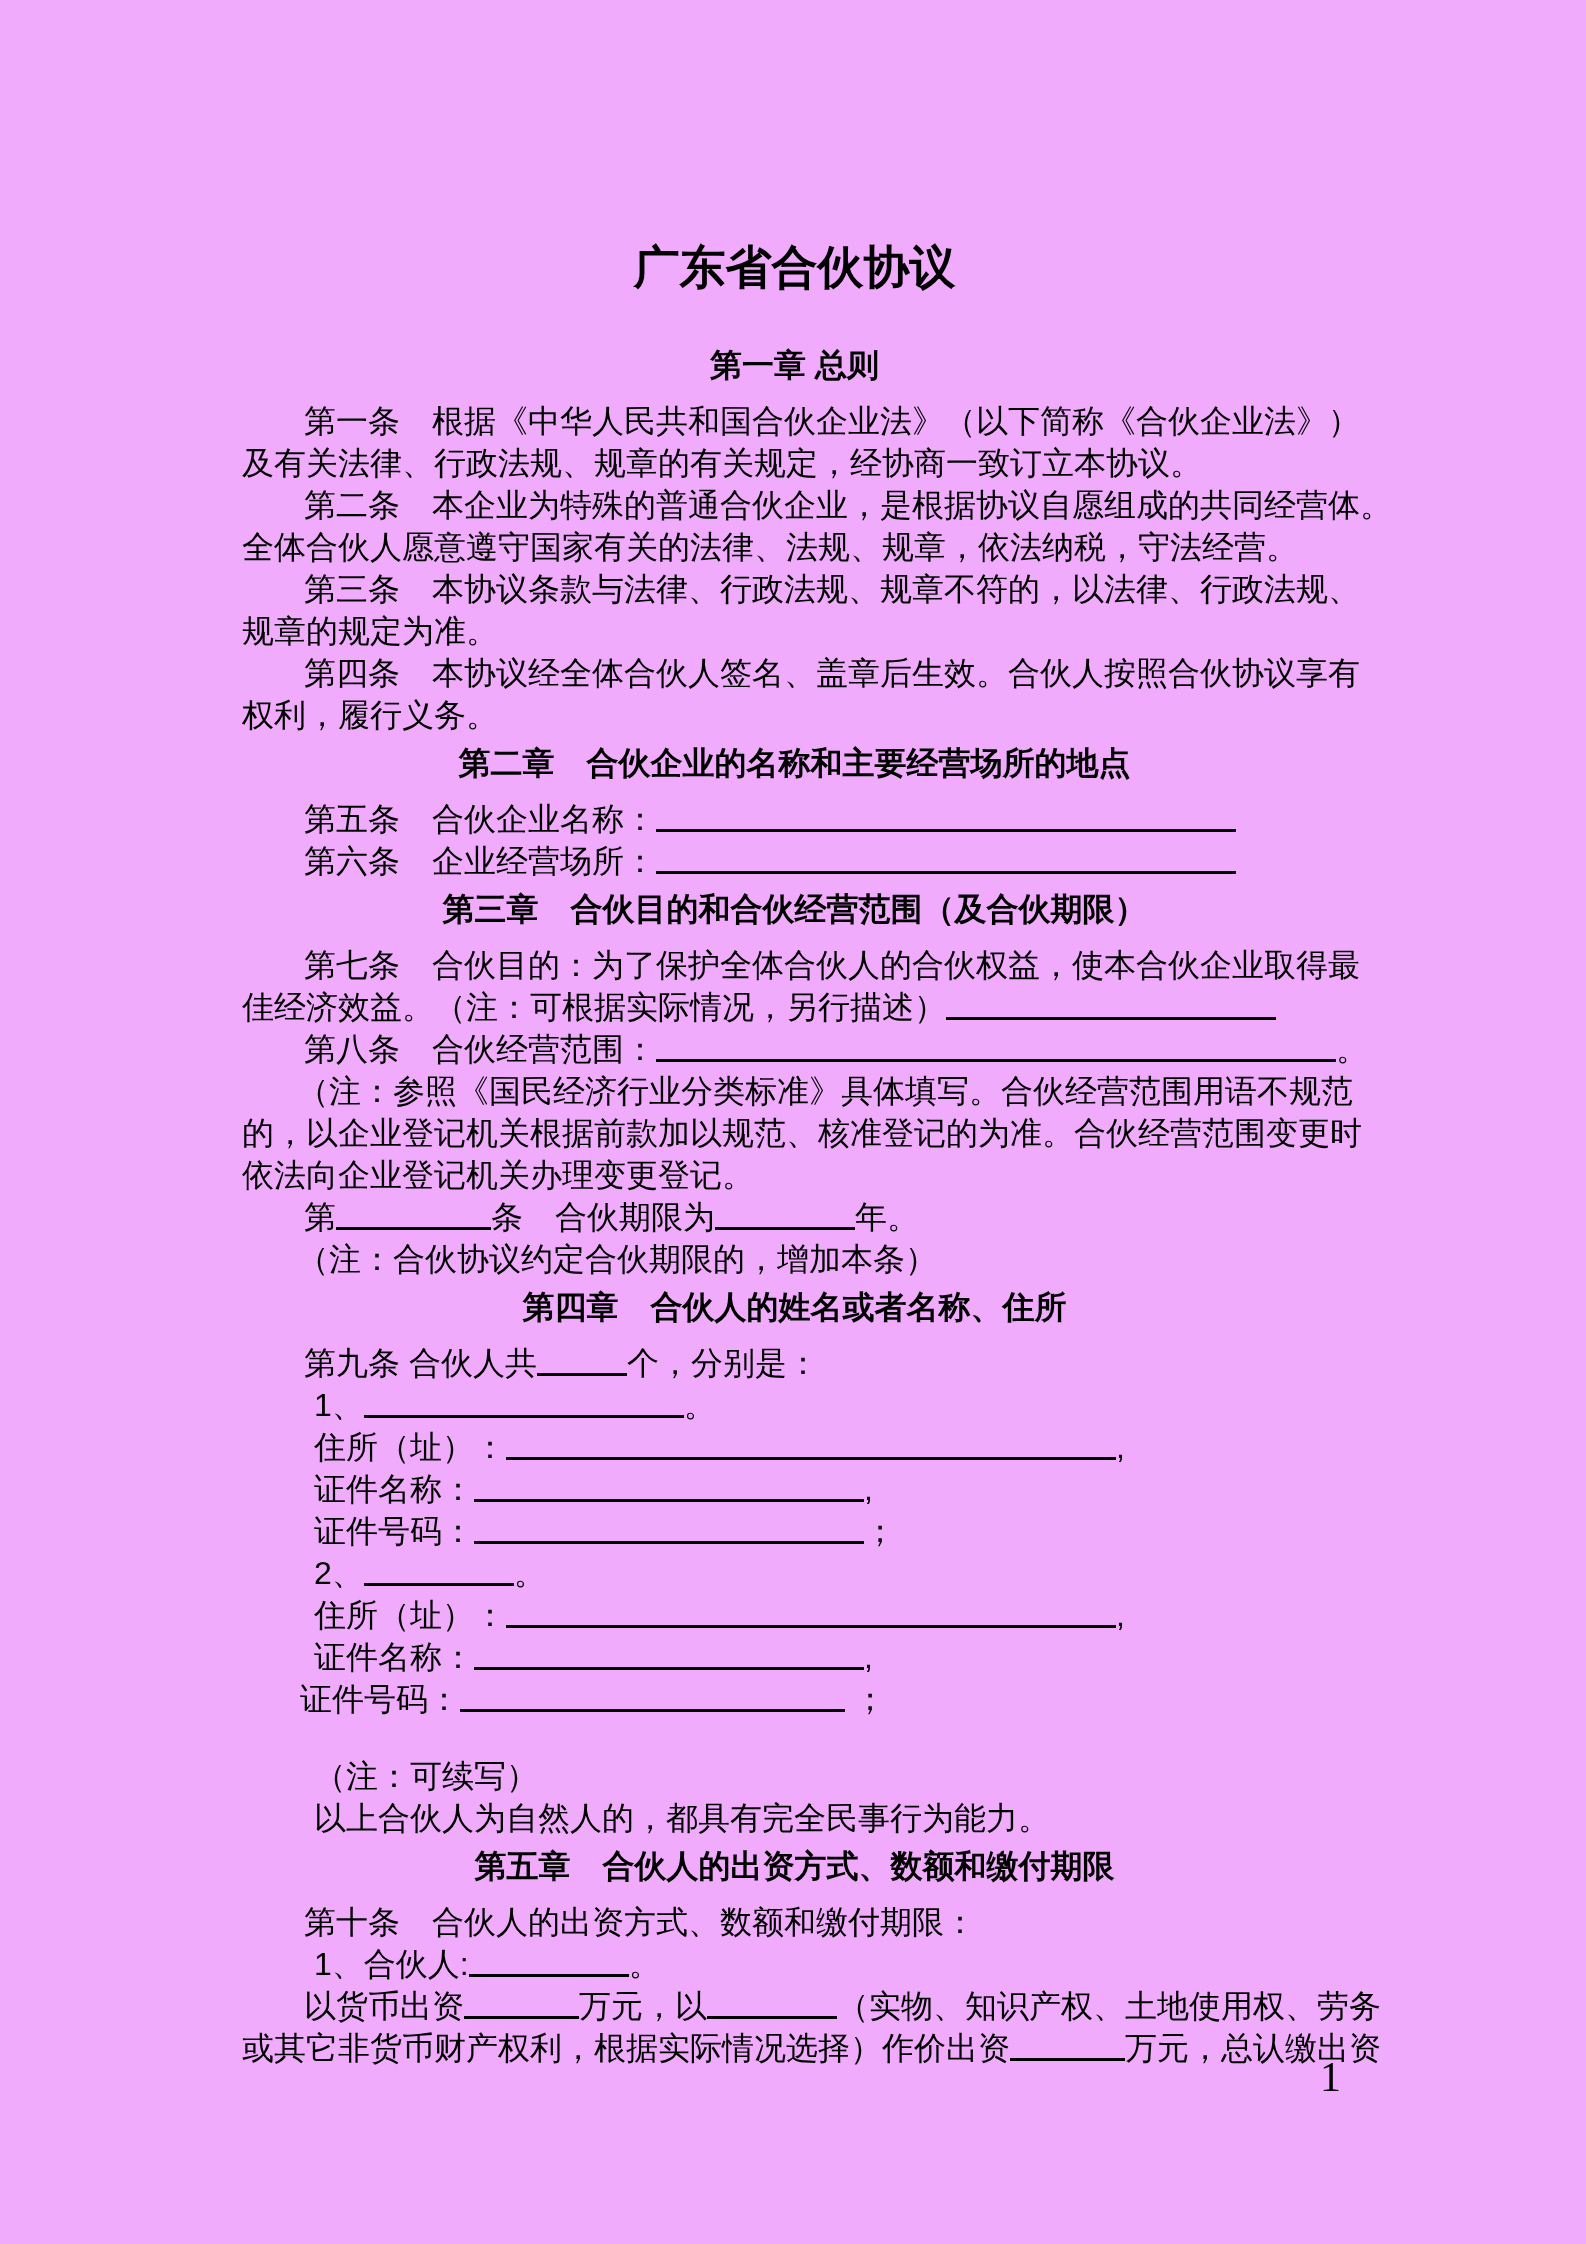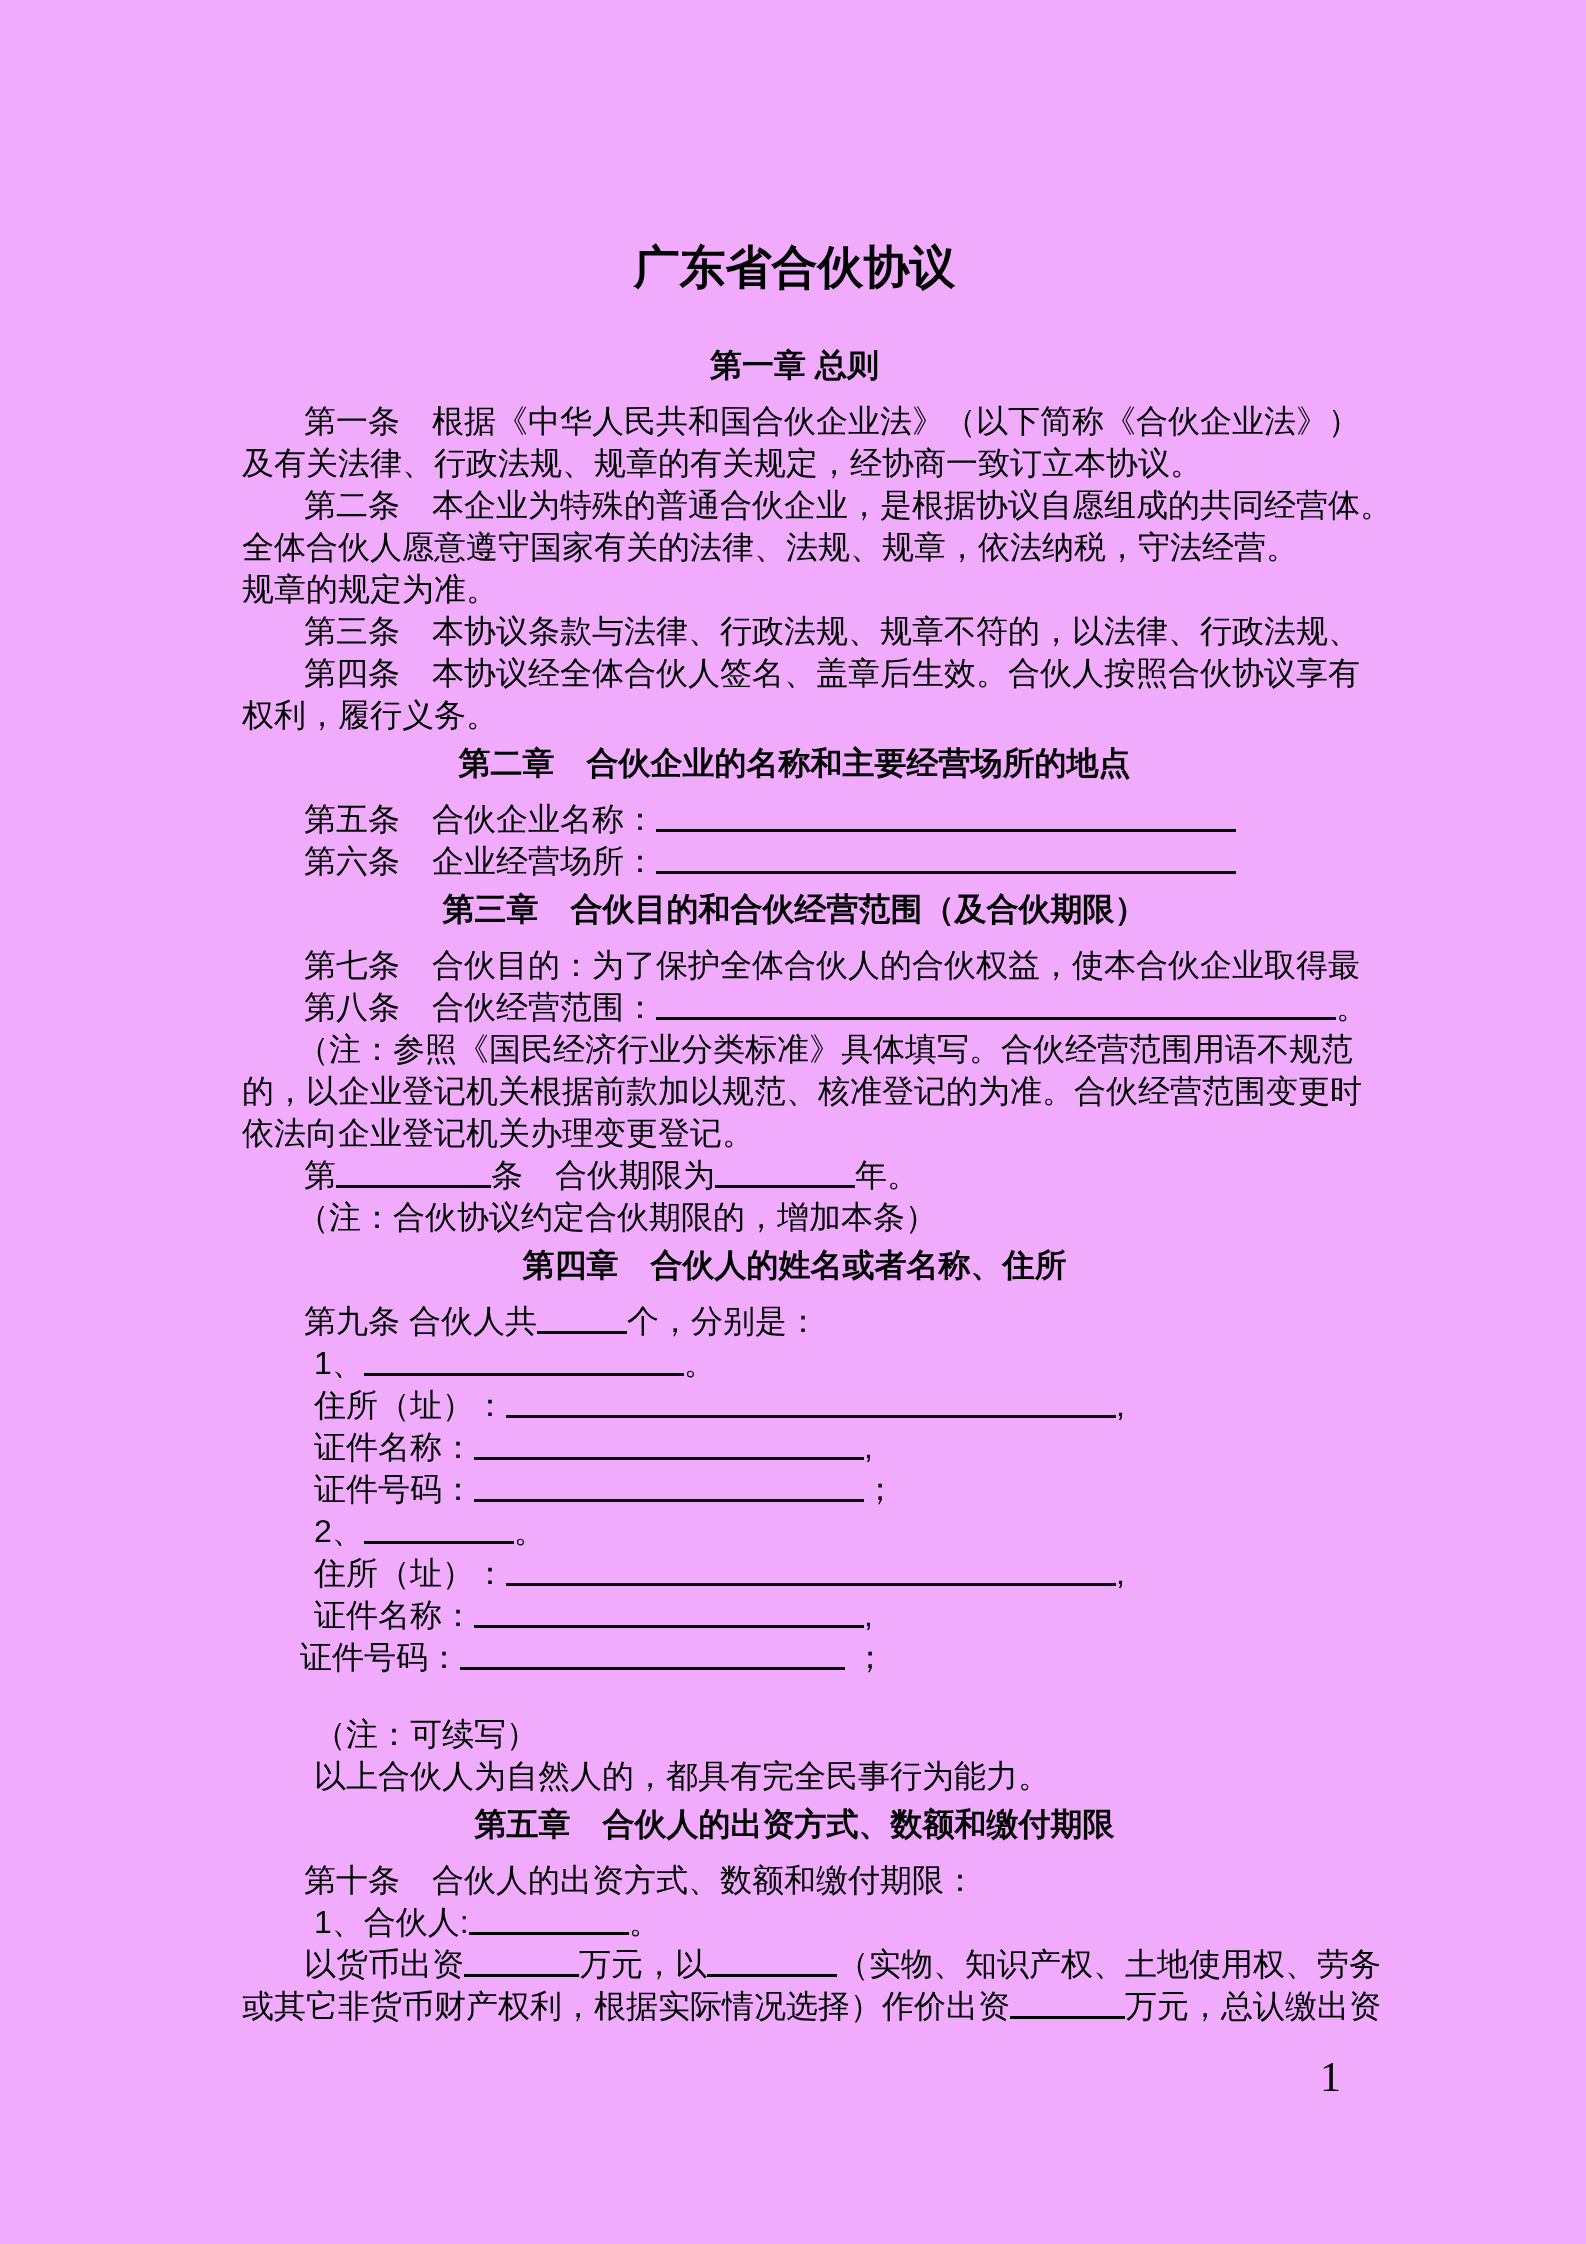--- a/index.html
+++ b/index.html
@@ -60,29 +60,30 @@
 
 <div class="page">
   <div class="content">
     <div class="doc-title">广东省合伙协议</div>
     <div id="doc-body">
         <div class="chapter-heading"><span>第一章 总则</span></div>
         <div class="doc-line" style="padding-left: 62px;"><span>第一条　根据《中华人民共和国合伙企业法》（以下简称《合伙企业法》）</span></div>
         <div class="doc-line"><span>及有关法律、行政法规、规章的有关规定，经协商一致订立本协议。</span></div>
         <div class="doc-line" style="padding-left: 62px;"><span>第二条　本企业为特殊的普通合伙企业，是根据协议自愿组成的共同经营体。</span></div>
         <div class="doc-line"><span>全体合伙人愿意遵守国家有关的法律、法规、规章，依法纳税，守法经营。</span></div>
+        <div class="doc-line" style="padding-left: 62px;"><span>第三条　本协议条款与法律、行政法规、规章不符的，以法律、行政法规、</span></div>
         <div class="doc-line"><span>规章的规定为准。</span></div>
-        <div class="doc-line" style="padding-left: 62px;"><span>第三条　本协议条款与法律、行政法规、规章不符的，以法律、行政法规、</span></div>
         <div class="doc-line" style="padding-left: 62px; text-align: center;"><span>第四条　本协议经全体合伙人签名、盖章后生效。合伙人按照合伙协议享有</span></div>
         <div class="doc-line"><span>权利，履行义务。</span></div>
         <div class="chapter-heading"><span>第二章　合伙企业的名称和主要经营场所的地点</span></div>
         <div class="doc-line" style="padding-left: 62px;"><span>第五条　合伙企业名称：</span><span class="blank" style="width: 580px;"></span></div>
         <div class="doc-line" style="padding-left: 62px;"><span>第六条　企业经营场所：</span><span class="blank" style="width: 580px;"></span></div>
         <div class="chapter-heading"><span>第三章　合伙目的和合伙经营范围（及合伙期限）</span></div>
         <div class="doc-line" style="padding-left: 62px;"><span>第七条　合伙目的：为了保护全体合伙人的合伙权益，使本合伙企业取得最</span></div>
+        <div class="doc-line"><span>佳经济效益。（注：可根据实际情况，另行描述）</span><span class="blank" style="width: 330px;"></span></div>
         <div class="doc-line" style="padding-left: 62px;"><span>第八条　合伙经营范围：</span><span class="blank" style="width: 680px;"></span><span>。</span></div>
         <div class="doc-line" style="padding-left: 55px;"><span>（注：参照《国民经济行业分类标准》具体填写。合伙经营范围用语不规范</span></div>
         <div class="doc-line"><span>的，以企业登记机关根据前款加以规范、核准登记的为准。合伙经营范围变更时</span></div>
         <div class="doc-line"><span>依法向企业登记机关办理变更登记。</span></div>
         <div class="doc-line" style="padding-left: 62px;"><span>第</span><span class="blank" style="width: 155px;"></span><span>条　合伙期限为</span><span class="blank" style="width: 140px;"></span><span>年。</span></div>
         <div class="doc-line" style="padding-left: 55px;"><span>（注：合伙协议约定合伙期限的，增加本条）</span></div>
         <div class="chapter-heading"><span>第四章　合伙人的姓名或者名称、住所</span></div>
         <div class="doc-line" style="padding-left: 62px;"><span>第九条 合伙人共</span><span class="blank" style="width: 90px;"></span><span>个，分别是：</span></div>
         <div class="doc-line" style="padding-left: 72px;"><span>1、</span><span class="blank" style="width: 320px;"></span><span>。</span></div>
         <div class="doc-line" style="padding-left: 72px;"><span>住所（址）：</span><span class="blank" style="width: 610px;"></span><span>,</span></div>

